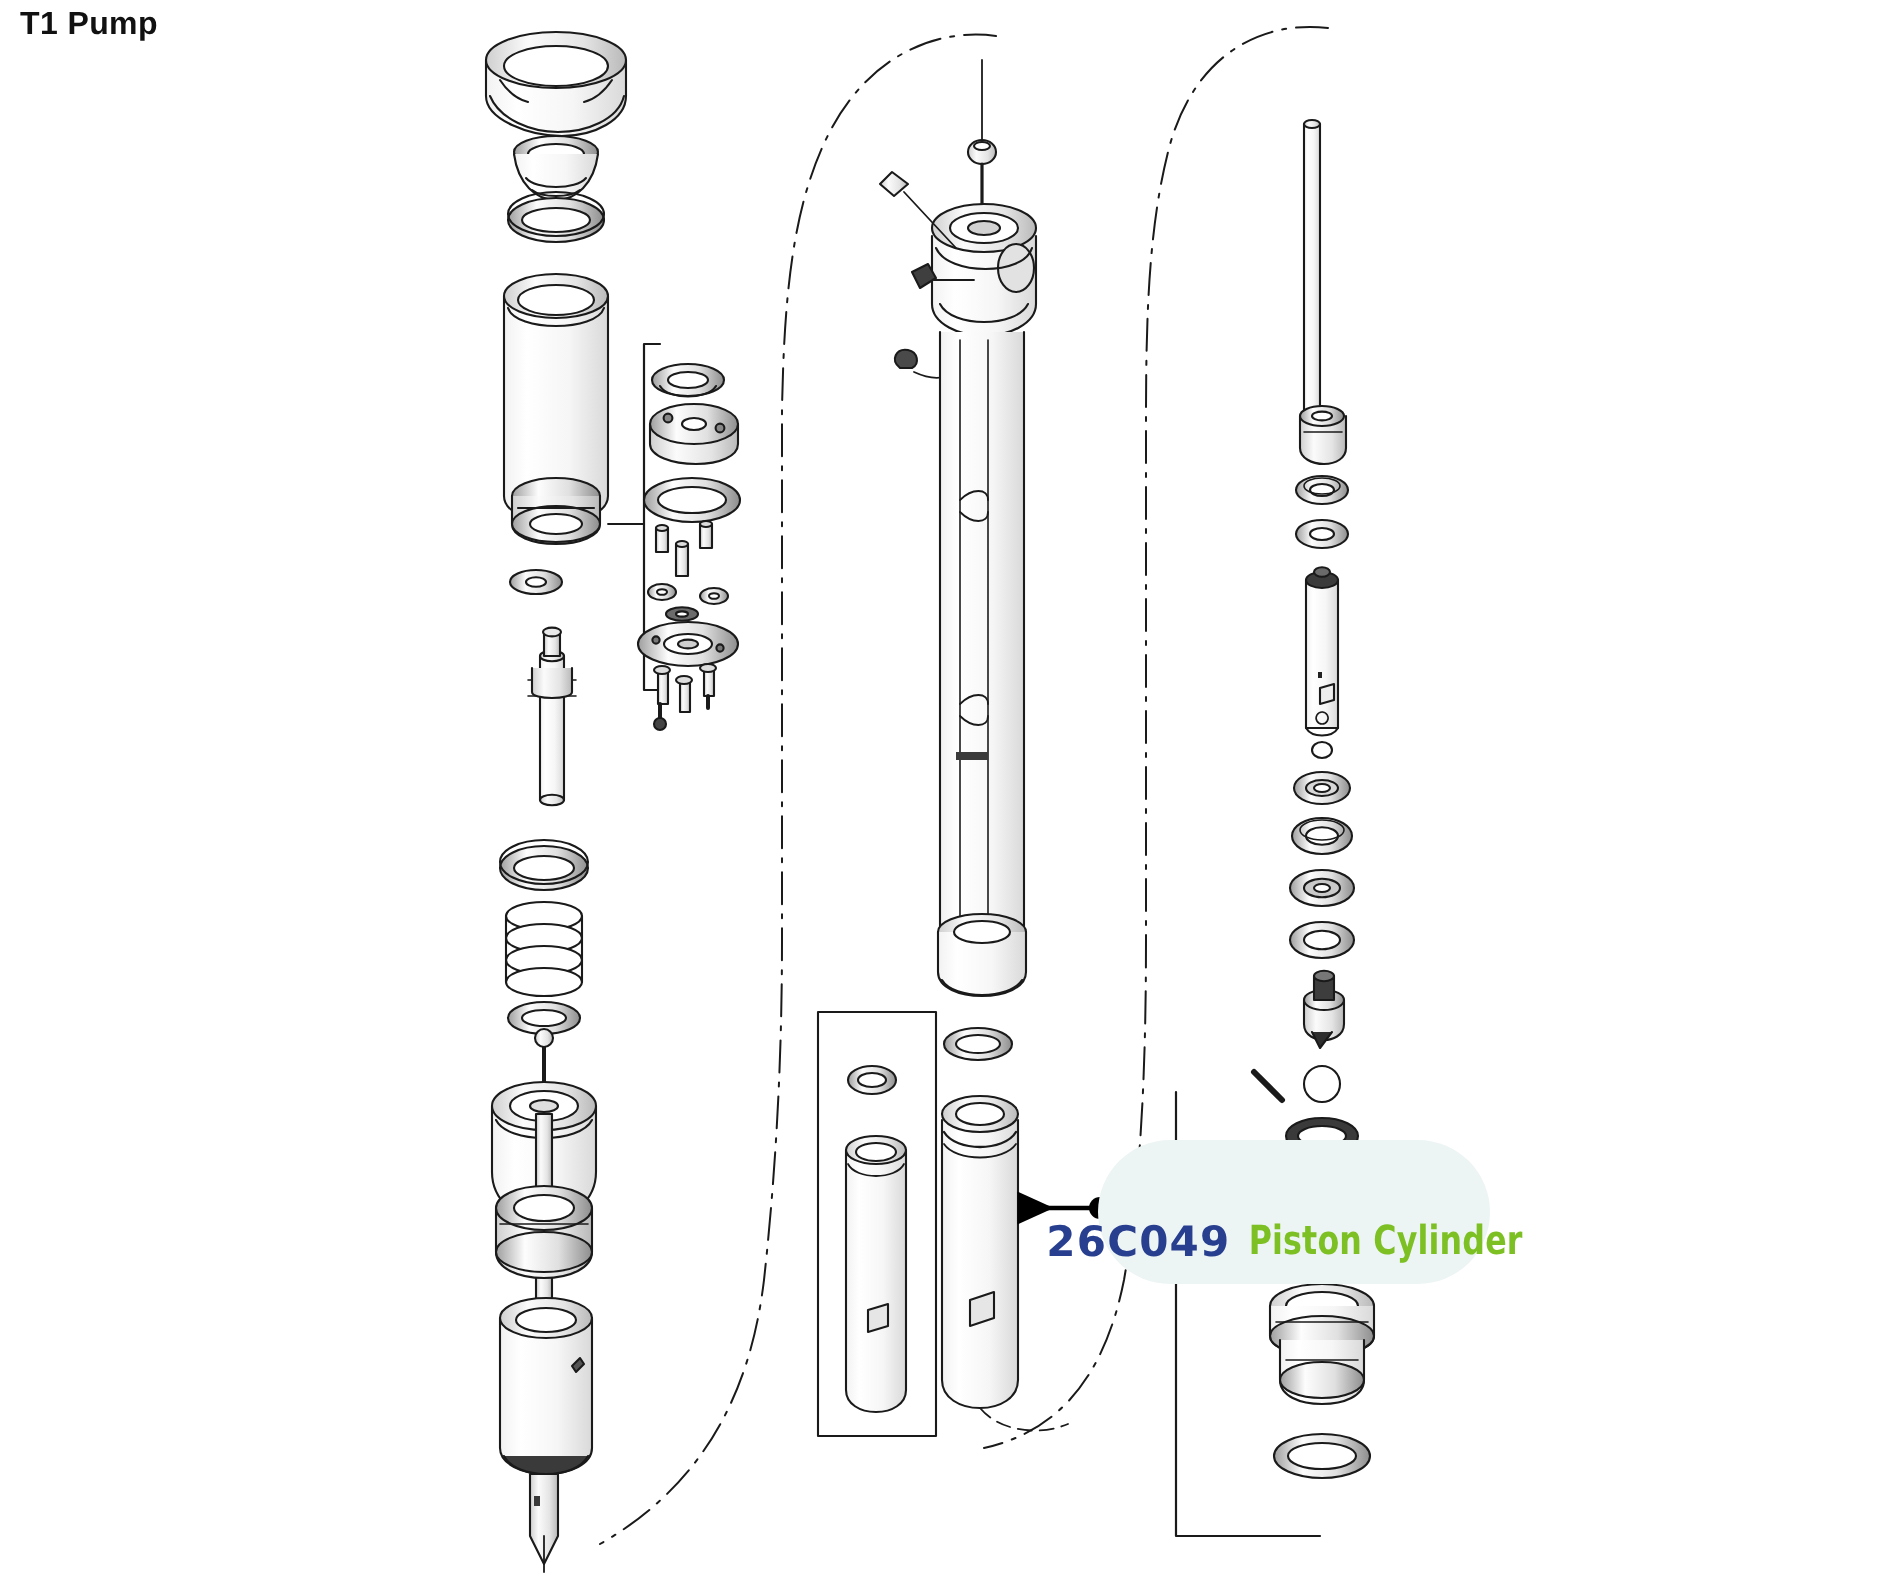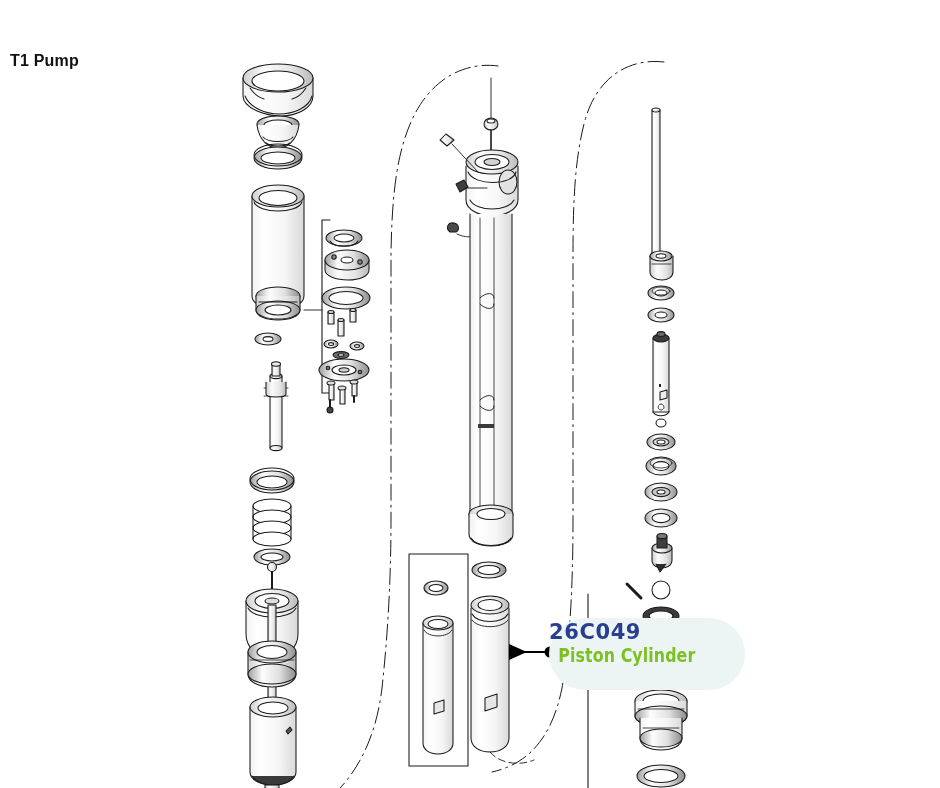--- a/index.html
+++ b/index.html
@@ -15,21 +15,20 @@
     overflow: hidden;
     font-family: "Liberation Sans", sans-serif;
   }
 
   #stage {
     position: absolute;
     left: 0; top: 0;
     width: 940px;
     height: 620px;
     background: #ffffff;
-    margin-top: 48px;
   }
 
   
   #page-title {
     position: absolute;
     left: 10px;
     top: 4px;
     font-size: 16px;
     font-weight: bold;
     color: #111111;
@@ -48,25 +47,25 @@
   
   #callout-pill {
     position: absolute;
     left: 549px;
     top: 570px;
     width: 196px;
     height: 72px;
     border-radius: 36px;
     background: #edf4f4;
     display: flex;
-    flex-direction: column;
-    align-items: flex-start;
+    flex-direction: row;
+    align-items: flex-end;
     justify-content: center;
     box-sizing: border-box;
-    padding-bottom: 20px;
+    padding-bottom: 10px;
   }
   #callout-part-number {
     font-family: "DejaVu Sans", sans-serif;
     font-weight: bold;
     font-size: 21px;
     color: #283f8f;
     letter-spacing: 0.6px;
     line-height: 1.05;
   }
   #callout-part-name {

